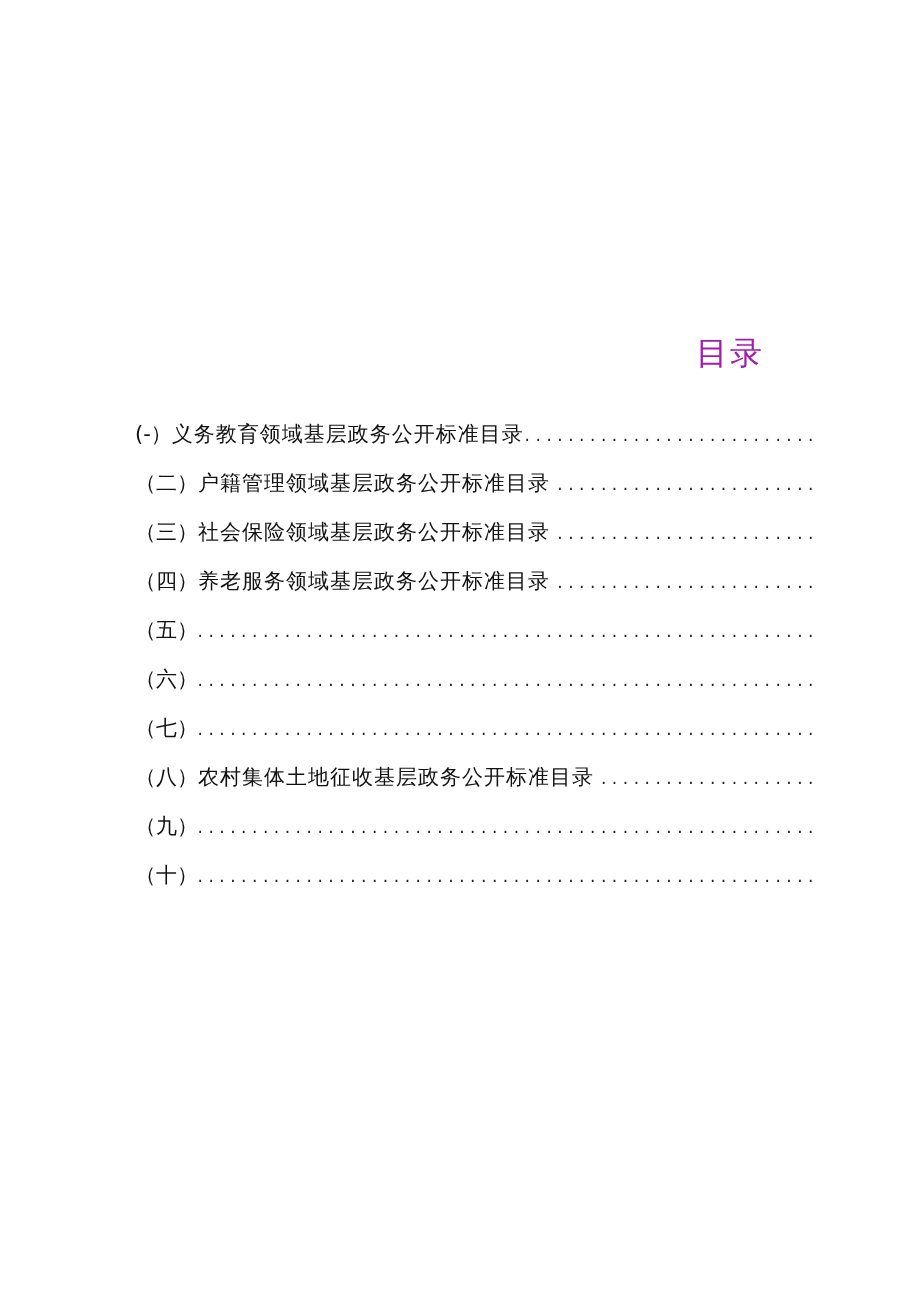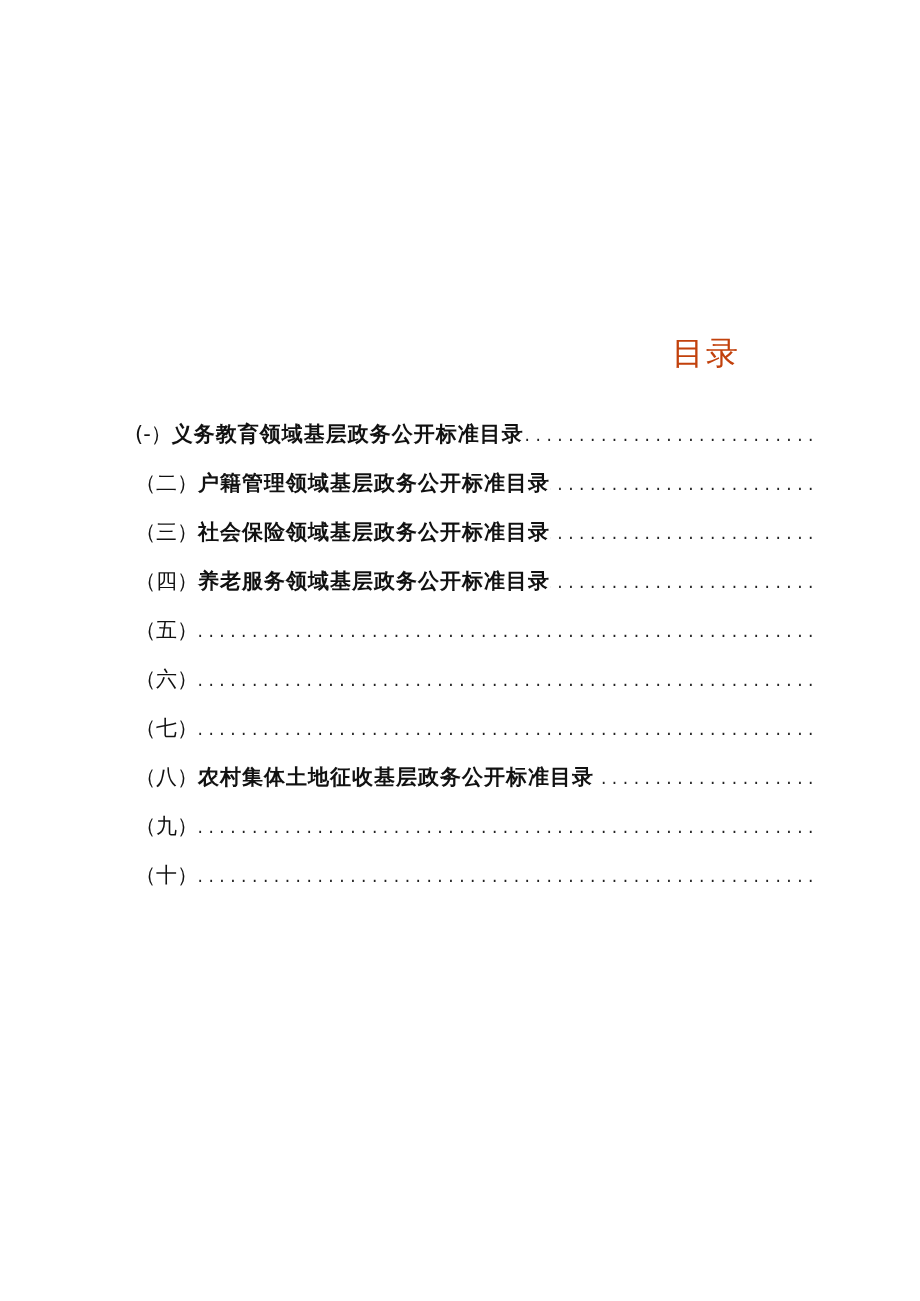--- a/index.html
+++ b/index.html
@@ -10,27 +10,27 @@
     body {
       width: 920px;
       height: 1301px;
       position: relative;
       overflow: hidden;
       font-family: "DejaVu Sans", "Liberation Sans", sans-serif;
       color: #111111;
     }
     .page-title {
       position: absolute;
-      left: 672px;
+      left: 696px;
       top: 310px;
       font-size: 32px;
       line-height: 44px;
       letter-spacing: 2px;
       font-weight: normal;
-      color: #c2410c;
+      color: #a21caf;
     }
     .toc {
       position: absolute;
       left: 135px;
       top: 416px;
       width: 684px;
     }
     .toc-row {
       display: flex;
       align-items: baseline;
@@ -43,21 +43,20 @@
     .toc-num {
       flex: 0 0 auto;
       letter-spacing: 0px;
     }
     .toc-num.narrow {
       letter-spacing: 0px;
     }
     .toc-text {
       flex: 0 0 auto;
       letter-spacing: 1px;
-      font-weight: bold;
     }
     .toc-leader {
       flex: 1 1 auto;
       overflow: hidden;
       white-space: nowrap;
       color: #222;
       font-size: 17px;
       letter-spacing: 5.5px;
       text-align: right;
       direction: rtl;

